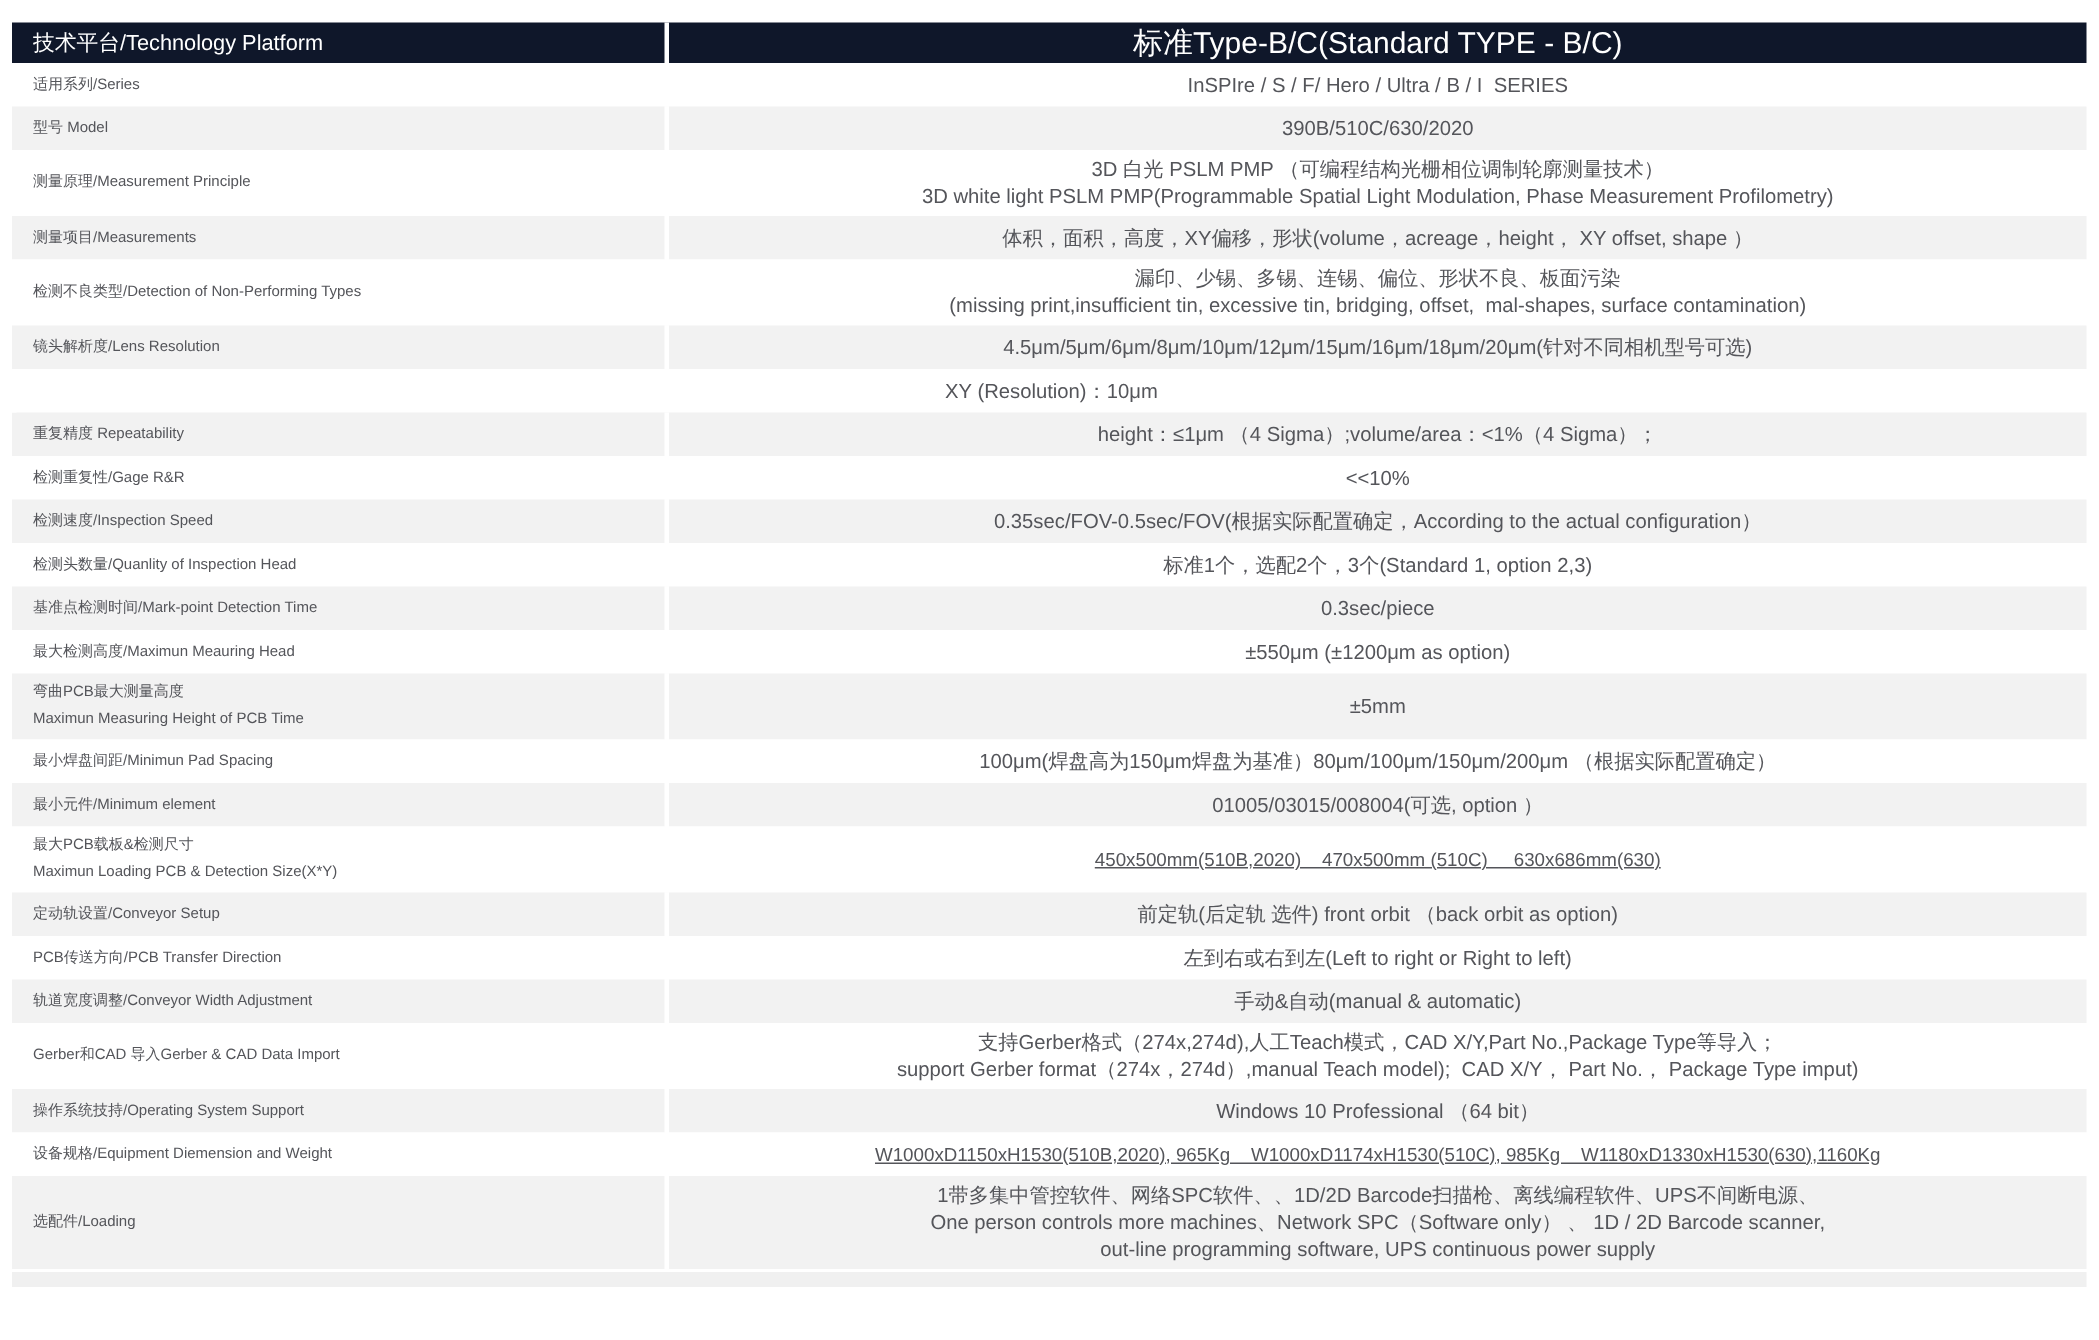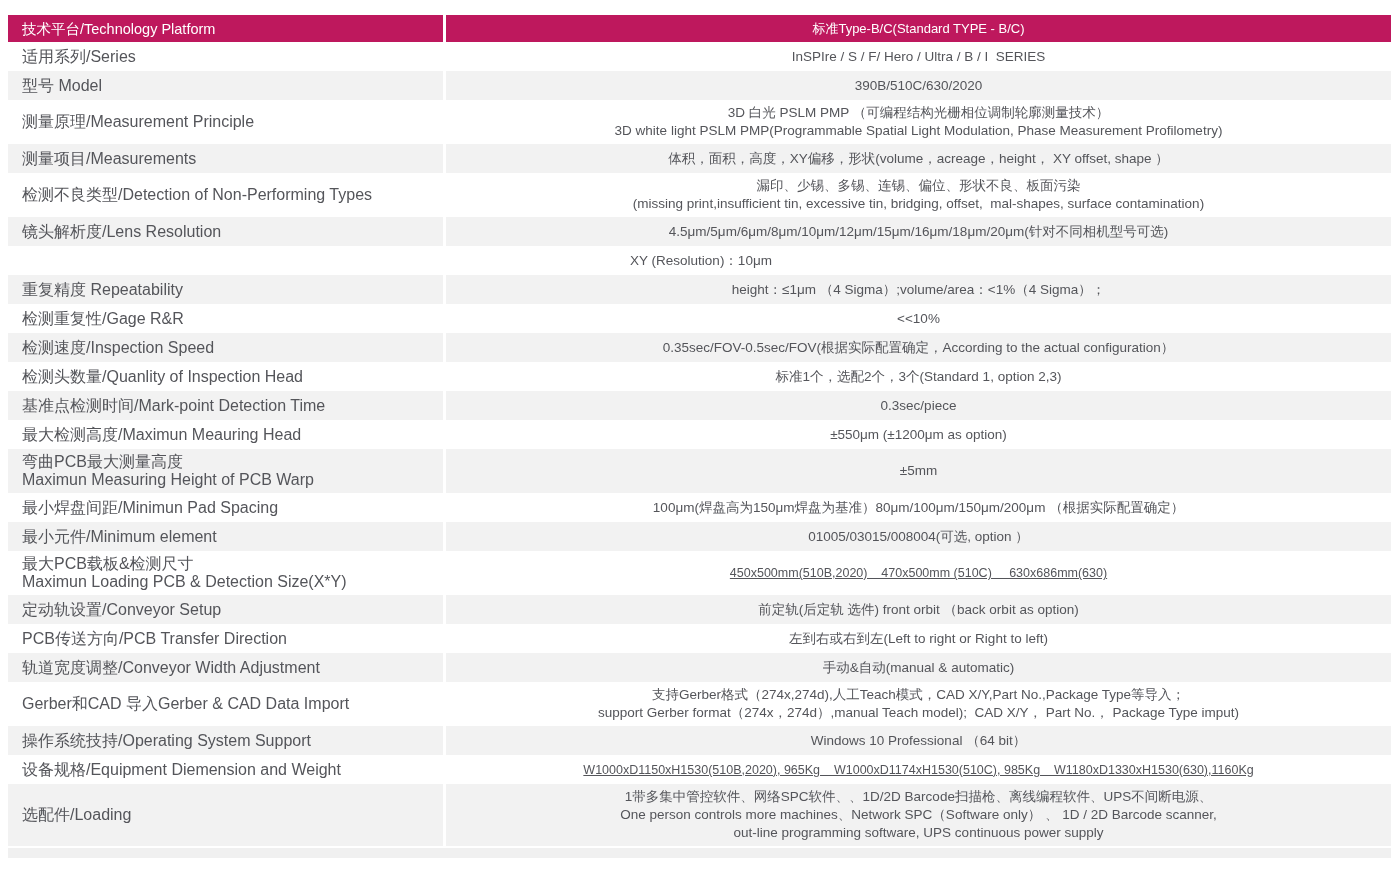--- a/index.html
+++ b/index.html
@@ -25,44 +25,44 @@
     display: flex;
     flex-direction: column;
     justify-content: center;
     padding: 4px 0;
     line-height: 18px;
   }
   .cell.left {
     width: 435px;
     padding-left: 14px;
     padding-right: 8px;
-    font-size: 16px;
+    font-size: 10px;
     text-align: left;
   }
   .cell.right {
     flex: 1;
     text-align: center;
     padding-left: 8px;
     padding-right: 8px;
     font-size: 13.5px;
     white-space: pre-wrap;
   }
   .cell.right.small { font-size: 12.5px; text-decoration: underline; }
   .vdiv {
     width: 3px;
     background: #ffffff;
     flex: 0 0 3px;
   }
   .header-row {
-    background: #be185d;
+    background: #0f172a;
     color: #ffffff;
     min-height: 27px;
   }
   .header-row .cell.left  { font-size: 14.5px; }
-  .header-row .cell.right { font-size: 13px; border-radius: 10px; }
+  .header-row .cell.right { font-size: 20px; border-radius: 10px; }
   .header-row .vdiv { background: #ffffff; }
   #rows-container .row:nth-child(even) { background: #f2f2f2; }
   #rows-container .row:nth-child(odd)  { background: #ffffff; }
   .bottom-strip {
     margin-top: 2px;
     height: 10px;
     width: 100%;
     background: #f0f0f0;
   }
   .line { display: block; }
@@ -161,21 +161,21 @@
       <div class="row">
         <div class="cell left">
           <span class="line">最大检测高度/Maximun Meauring Head</span>
         </div>
         <div class="vdiv"></div>
         <div class="cell right"><span class="line">±550μm (±1200μm as option)</span></div>
       </div>
       <div class="row">
         <div class="cell left">
           <span class="line">弯曲PCB最大测量高度</span>
-          <span class="line">Maximun Measuring Height of PCB Warp</span>
+          <span class="line">Maximun Measuring Height of PCB Time</span>
         </div>
         <div class="vdiv"></div>
         <div class="cell right"><span class="line">±5mm</span></div>
       </div>
       <div class="row">
         <div class="cell left">
           <span class="line">最小焊盘间距/Minimun Pad Spacing</span>
         </div>
         <div class="vdiv"></div>
         <div class="cell right"><span class="line">100μm(焊盘高为150μm焊盘为基准）80μm/100μm/150μm/200μm （根据实际配置确定）</span></div>

